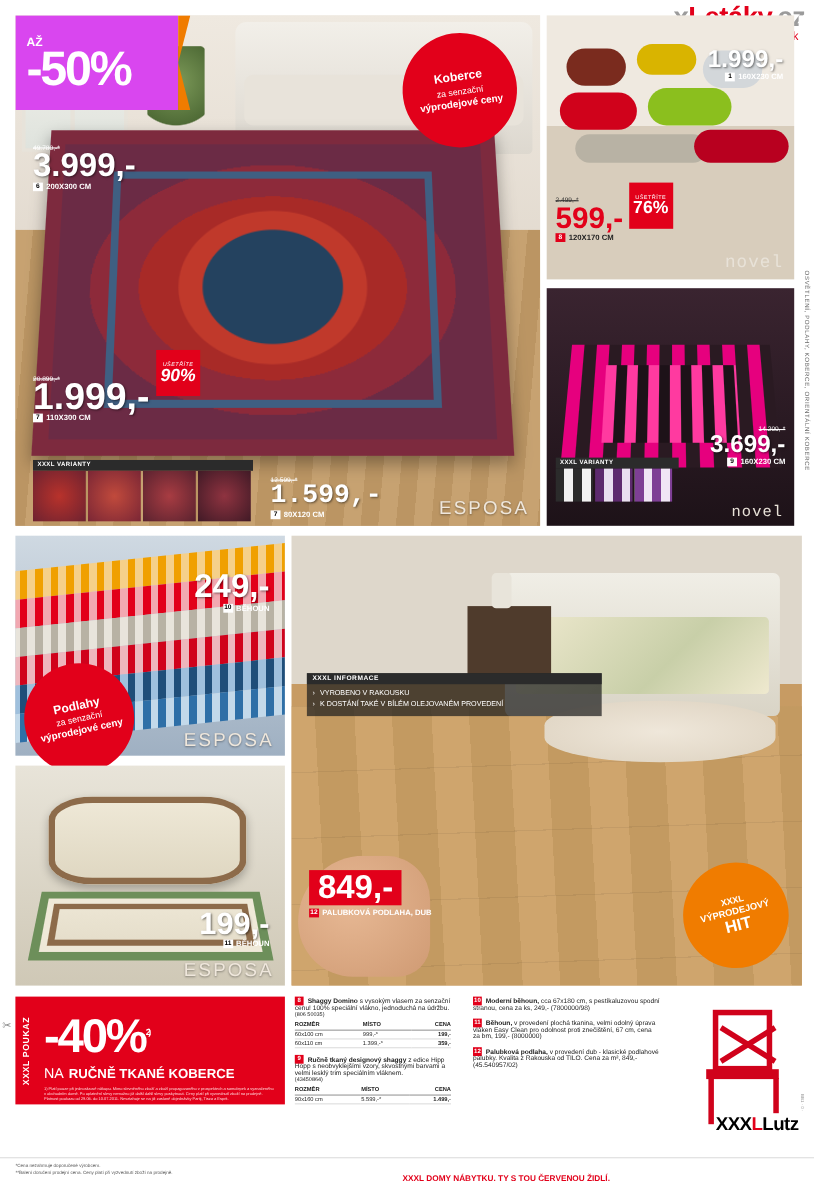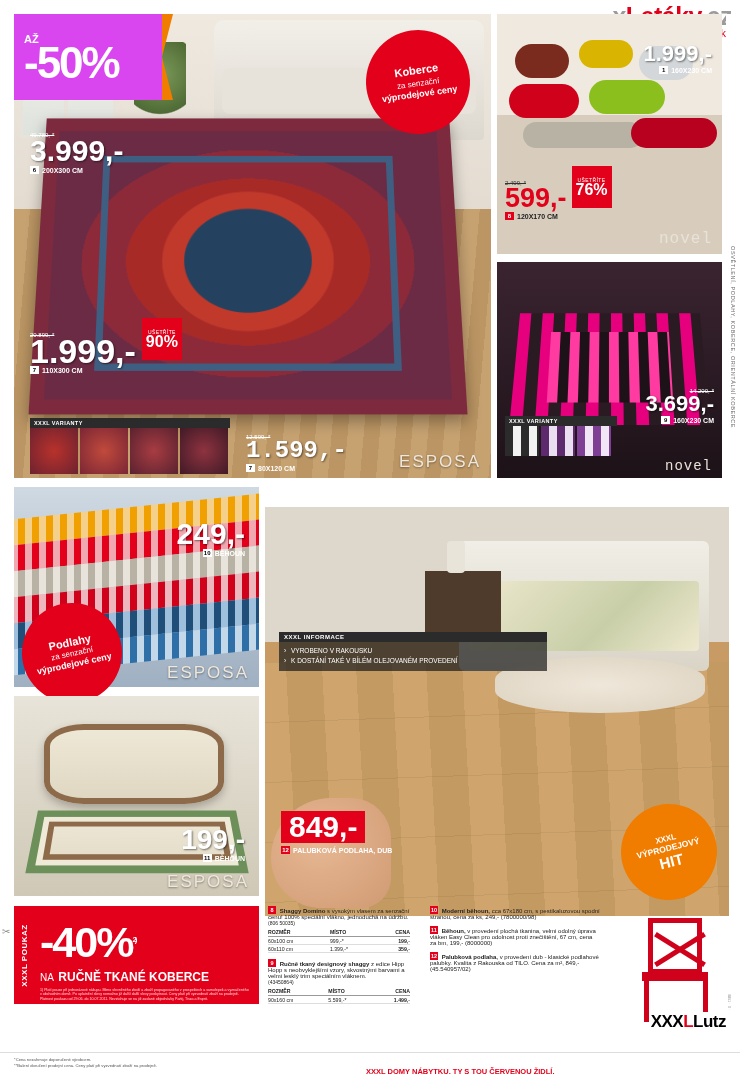--- a/index.html
+++ b/index.html
@@ -228,21 +228,20 @@
     font-weight:bold; line-height:11px; transform: rotate(-12deg);
   }
   .circle-floor .l1{font-size:11px;}
   .circle-floor .l2{font-size:8px;font-weight:normal;}
   .circle-floor .l3{font-size:9px;}
 
   
   .card-bedroom {
     left:265px; top:487px; width:464px; height:409px; overflow:hidden;
     background: linear-gradient(180deg,#ded7cb 0 33%, #c79b63 33% 100%);
-    margin-top: 20px;
   }
   .bed {
     position:absolute; right:20px; top:34px; width:250px; height:130px;
     background: linear-gradient(180deg,#f0eee6,#d9d4c6);
     border-radius:6px;
   }
   .bed:before{
     content:""; position:absolute; left:10px; top:40px; right:10px; height:70px;
     background: linear-gradient(135deg,#efe9cf,#c8cfa8 60%,#efe9cf);
     border-radius:4px;
@@ -302,21 +301,21 @@
   .coupon .vert {
     position:absolute; left:2px; top:0; height:98px; width:16px;
     display:flex; align-items:center; justify-content:center;
   }
   .coupon .vert span{
     transform: rotate(-90deg); white-space:nowrap; font-size:8px; font-weight:bold;
     letter-spacing:.5px;
   }
   .coupon .big { font-size:43px; font-weight:bold; letter-spacing:-2px; }
   .coupon .sup { font-size:8px; vertical-align:super; }
-  .coupon .sub1 { font-size:10px; }
+  .coupon .sub1 { font-size:13px; }
   .coupon .sub2 { font-size:12px; font-weight:bold; }
   .coupon .legal { font-size:3.6px; line-height:4.4px; color:#ffd9dd; }
   .scissors {
     position:absolute; left:2px; top:926px; font-size:10px; color:#8a8a8a;
   }
 
   .prodcol { font-size:6px; color:#222; }
   .prodcol .pname { font-weight:bold; }
   .prodcol .pnum {
     display:inline-flex; align-items:center; justify-content:center;
@@ -399,21 +398,21 @@
 
     <div class="abs" style="left:16px; top:304px; display:flex; align-items:flex-end; gap:6px;">
       <div>
         <div class="price-strike">20.899,-*</div>
         <div class="price-main huge">1.999,-</div>
         <div class="sizeline">
           <span class="numbox">7</span>
           <span>110X300 CM</span>
         </div>
       </div>
-      <div class="save-badge" style="margin-bottom:14px;">
+      <div class="save-badge" style="margin-bottom:24px;font-style:italic;">
         <span class="t">UŠETŘÍTE</span>
         <span class="p">90%</span>
       </div>
     </div>
 
     <div class="abs" style="left:16px; top:404px; width:200px;">
       <div class="variants-bar">XXXL VARIANTY</div>
       <div class="variant-swatches">
         <div style="background:radial-gradient(circle,#b8322b,#6d2230)"></div>
         <div style="background:radial-gradient(circle,#c14a3c,#7a2635)"></div>

